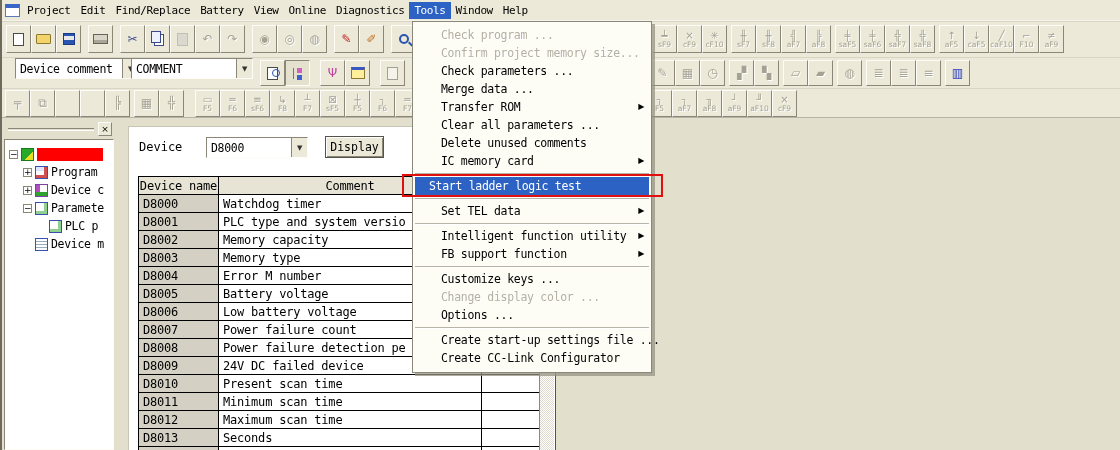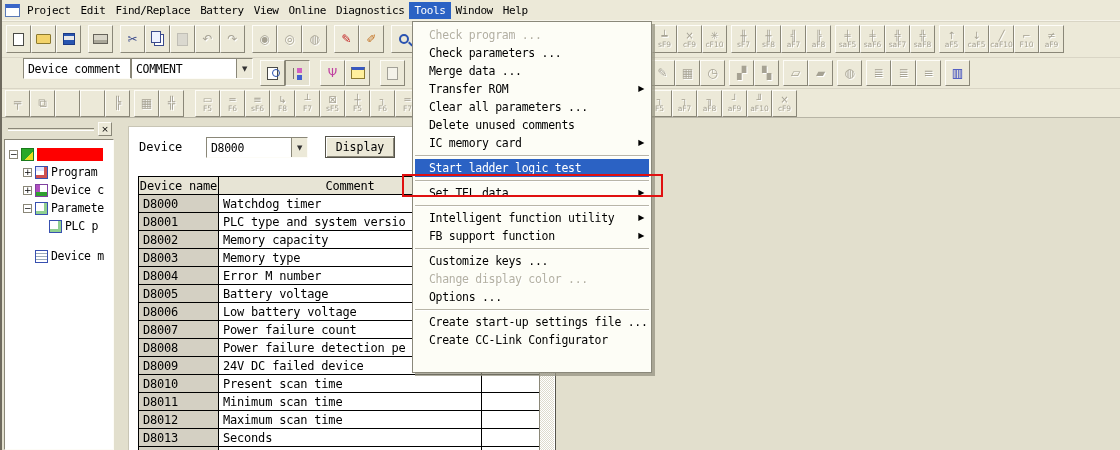--- a/index.html
+++ b/index.html
@@ -94,37 +94,37 @@
   .ti-devcom { background:#fff; border-color:#8040a0; box-shadow:inset 0 -4px 0 #30a030, inset 4px 0 0 #b050c0; }
   .ti-param  { background:#fff; border-color:#3850b0; box-shadow:inset -3px -3px 0 #90d090; }
   .ti-devmem { background:repeating-linear-gradient(180deg,#fff 0 2px,#9ab 2px 3px); border-color:#3850b0; }
   .redbar { width:66px; height:13px; background:#fe0000; }
   
   #commentwin { position:absolute; left:126px; top:8px; width:428px; height:324px; background:#fff;
     border-right:1px solid #55534a; border-top:1px solid #c8c5b5; border-left:1px solid #c8c5b5; }
   #devicebar { position:absolute; left:0; top:0; width:100%; height:41px; background:#fff; }
   #device-label { position:absolute; left:10px; top:13px; }
   #device-combo { left:77px; top:10px; width:102px; }
-  #display-btn { position:absolute; left:196px; top:9px; width:70px; height:22px; background:#ece9d8;
+  #display-btn { position:absolute; left:196px; top:9px; width:59px; height:22px; background:#ece9d8;
     border:1px solid #55534a; box-shadow:inset 1px 1px 0 #fff, inset -1px -1px 0 #8a8778;
     text-align:center; line-height:20px; font-size:11.5px; cursor:default; }
   #ctable { position:absolute; left:9px; top:49px; border-collapse:collapse; table-layout:fixed; }
   #ctable th, #ctable td { border:1px solid #000; height:18px; padding:0 0 0 4px;
     font-weight:normal; font-size:12px; letter-spacing:-0.2px; white-space:nowrap; overflow:hidden; }
   #ctable th { background:#e7e4d5; text-align:center; padding:0; }
   #ctable td.namecell { background:#d4d0c3; }
   #ctable td.commcell { background:#fff; }
   #vscroll { position:absolute; right:1px; top:49px; width:15px; height:275px;
     background:repeating-conic-gradient(#fff 0% 25%, #dedbcc 0% 50%) 0 0 / 2px 2px;
     border-left:1px solid #8a8778; }
   
   #toolsmenu { position:absolute; left:410px; top:21px; width:240px; height:352px;
     background:#fdfdf6; border:1px solid #8a887a;
     box-shadow:3px 3px 0 rgba(150,147,130,.75); z-index:50; padding-top:4px; }
-  .mi { position:relative; height:18px; line-height:18px; padding-left:16px;
+  .mi { position:relative; height:18px; line-height:18px; padding-left:28px;
     font-size:11.5px; letter-spacing:-0.3px; white-space:nowrap; cursor:default; }
   .mi.dis { color:#b3b0a2; text-shadow:1px 1px 0 #fff; }
   .mi.hl { background:#2b62c4; color:#fff; margin:0 2px; padding-left:14px; }
   .mi .arrow { position:absolute; right:7px; top:0; font-size:8px; font-family:"DejaVu Sans", sans-serif; }
   .msep { height:7px; position:relative; }
   .msep::after { content:""; position:absolute; left:2px; right:2px; top:3px;
     border-top:1px solid #b8b5a8; border-bottom:1px solid #fff; }
   
   #redbox { position:absolute; left:400px; top:174px; width:261px; height:23px;
     border:2px solid #e01010; z-index:60; pointer-events:none; }
@@ -270,21 +270,21 @@
           <span class="klabel">F10</span>
         </div>
         <div class="tbtn tb1btn fk disabled">
           <span class="glyph">≠</span>
           <span class="klabel">aF9</span>
         </div>
       </div>
   </div>
 
   <div id="tb2" class="tbrow">
-    <div class="combo" id="combo1" style="left:21px; width:124px;">
+    <div class="combo" id="combo1" style="left:13px; width:124px;">
       <span class="cval">Device comment</span>
       <span class="ddbtn">▼</span>
     </div>
     <div class="combo" id="combo2" style="left:129px; width:122px;">
       <span class="cval">COMMENT</span>
       <span class="ddbtn">▼</span>
     </div>
     <div class="tgroup" id="tb2-mid" style="left:258px; top:0;">
         <div class="tbtn tb2btn">
           <span class="ic sh-pagemag"></span>
@@ -466,21 +466,21 @@
           <div class="trow" style="top: 59px; left: 18px;">
             <span class="expander">−</span>
             <span class="ti ti-param"></span>
             <span>Paramete</span>
           </div>
           <div class="trow" style="top: 77px; left: 32px;">
             <span class="gap" style="width: 12px;"></span>
             <span class="ti ti-param"></span>
             <span>PLC p</span>
           </div>
-          <div class="trow" style="top: 95px; left: 18px; margin-top: 12px;">
+          <div class="trow" style="top: 95px; left: 18px;">
             <span class="gap" style="width: 12px;"></span>
             <span class="ti ti-devmem"></span>
             <span>Device m</span>
           </div>
         </div>
     </div>
 
     <div id="commentwin">
       <div id="devicebar">
         <span id="device-label">Device</span>
@@ -581,20 +581,21 @@
             </tr>
           </tbody>
       </table>
       <div id="vscroll"></div>
     </div>
 
   </div>
 
   <div id="toolsmenu">
       <div class="mi dis"><span>Check program ...</span></div>
+      <div class="mi dis"><span>Confirm project memory size...</span></div>
       <div class="mi"><span>Check parameters ...</span></div>
       <div class="mi"><span>Merge data ...</span></div>
       <div class="mi"><span>Transfer ROM</span><span class="arrow">▶</span></div>
       <div class="mi"><span>Clear all parameters ...</span></div>
       <div class="mi"><span>Delete unused comments</span></div>
       <div class="mi"><span>IC memory card</span><span class="arrow">▶</span></div>
       <div class="msep"></div>
       <div class="mi hl"><span>Start ladder logic test</span></div>
       <div class="msep"></div>
       <div class="mi"><span>Set TEL data</span><span class="arrow">▶</span></div>

